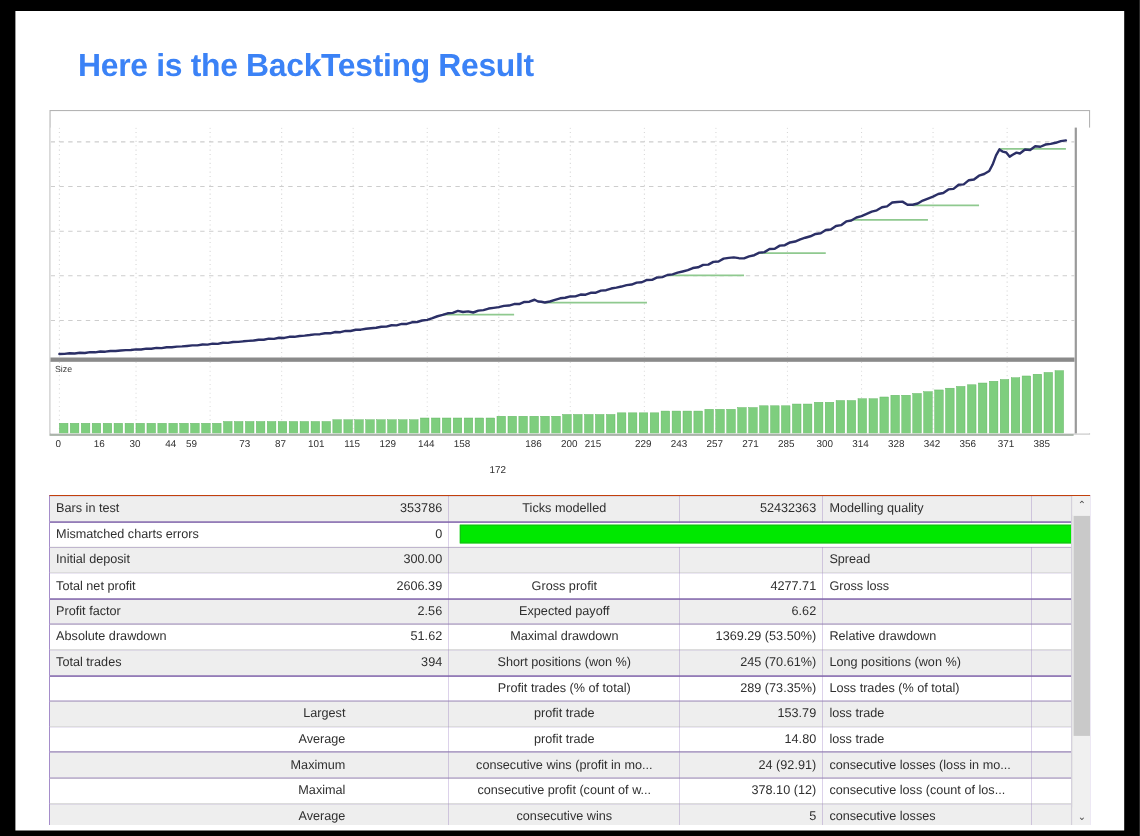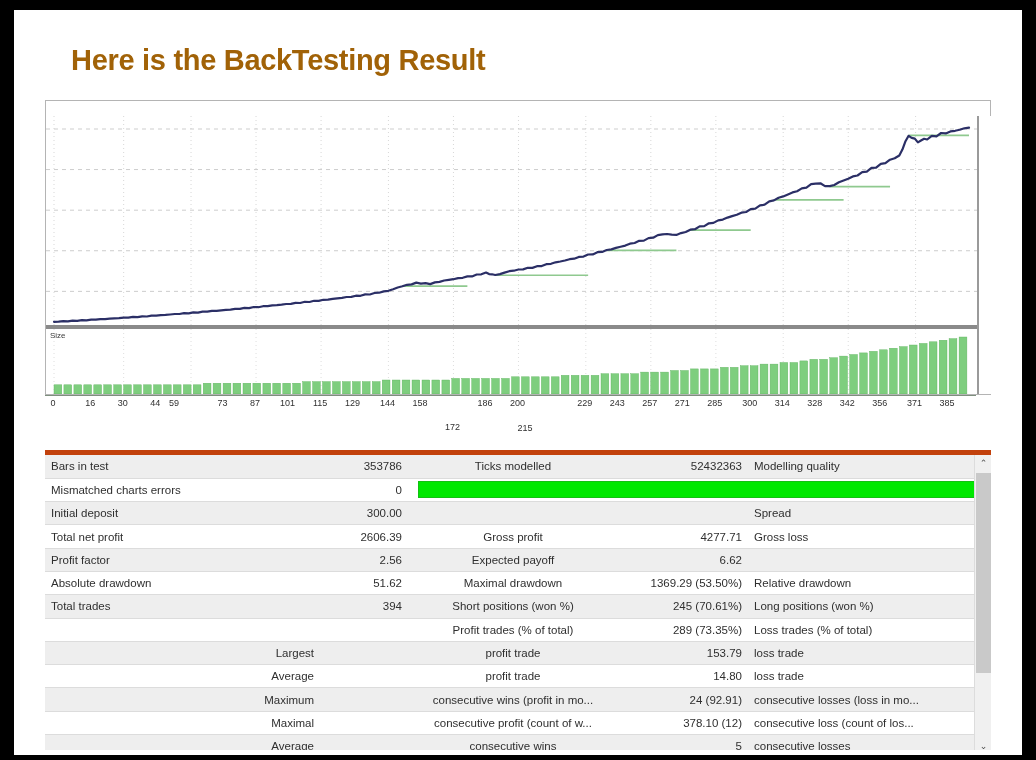--- a/index.html
+++ b/index.html
@@ -16,21 +16,21 @@
     width: 1008px; height: 745px;
     background: #ffffff;
     overflow: hidden;
   }
   
   #title {
     position: absolute;
     left: 57px; top: 34px;
     font-size: 29px;
     font-weight: bold;
-    color: #a16207;
+    color: #3b82f6;
     letter-spacing: -0.3px;
     white-space: nowrap;
     text-align: center;
   }
   
   #chart-panel {
     position: absolute;
     left: 31px; top: 90px;
     width: 946px; height: 295px;
     background: #ffffff;
@@ -120,21 +120,21 @@
     color: #303030;
     transform: translateX(-50%);
     white-space: nowrap;
   }
   
   #report {
     position: absolute;
     left: 31px; top: 440px;
     width: 946px; height: 300px;
     background: #4c1d95;
-    border-top: 5px solid #c2410c;
+    border-top: 1px solid #c2410c;
     overflow: hidden;
   }
   #table-wrap {
     position: absolute;
     left: 0; top: 0;
     width: 929px; height: 300px;
     overflow: hidden;
   }
   table.report-table {
     width: 929px;
@@ -372,21 +372,21 @@
       <div class="xtick" style="left: 177.53px;">73</div>
       <div class="xtick" style="left: 210.043px;">87</div>
       <div class="xtick" style="left: 242.556px;">101</div>
       <div class="xtick" style="left: 275.069px;">115</div>
       <div class="xtick" style="left: 307.581px;">129</div>
       <div class="xtick" style="left: 342.416px;">144</div>
       <div class="xtick" style="left: 374.929px;">158</div>
       <div class="xtick" style="left: 407.442px; margin-top: 24px;">172</div>
       <div class="xtick" style="left: 439.954px;">186</div>
       <div class="xtick" style="left: 472.467px;">200</div>
-      <div class="xtick" style="left: 480px; margin-top: 25px;">215</div>
+      <div class="xtick" style="left: 494px;">215</div>
       <div class="xtick" style="left: 539.815px;">229</div>
       <div class="xtick" style="left: 572.327px;">243</div>
       <div class="xtick" style="left: 604.84px;">257</div>
       <div class="xtick" style="left: 637.353px;">271</div>
       <div class="xtick" style="left: 669.865px;">285</div>
       <div class="xtick" style="left: 704.701px;">300</div>
       <div class="xtick" style="left: 737.213px;">314</div>
       <div class="xtick" style="left: 769.726px;">328</div>
       <div class="xtick" style="left: 802.239px;">342</div>
       <div class="xtick" style="left: 834.751px;">356</div>

